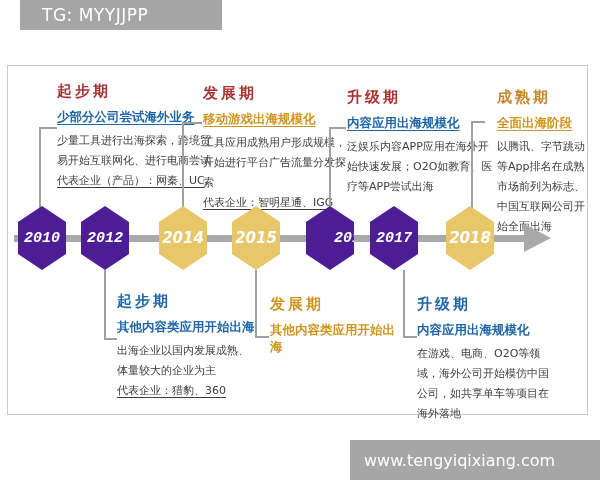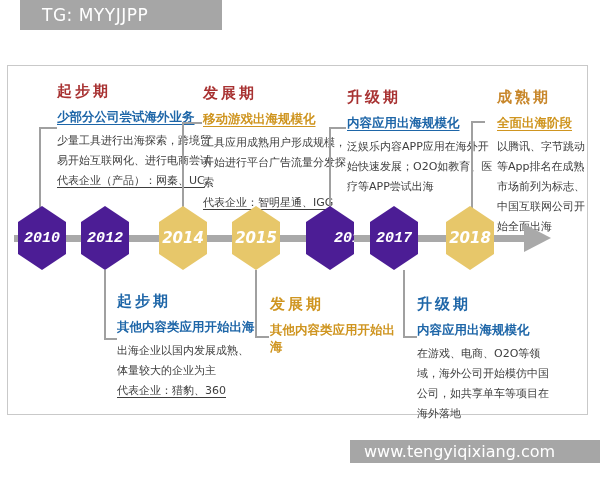--- a/index.html
+++ b/index.html
@@ -8,21 +8,21 @@
   .page {
     position: relative; width: 600px; height: 480px;
     background: #ffffff; overflow: hidden;
   }
   
   .banner {
     position: absolute; background: #a6a6a6; color: #ffffff;
     display: flex; align-items: center;
   }
   .banner.top { left: 20px; top: 0; width: 202px; height: 30px; font-size: 17px; padding-left: 22px; letter-spacing: .5px; }
-  .banner.bottom { left: 350px; top: 440px; width: 250px; height: 23px; font-size: 16px; padding-left: 14px; }
+  .banner.bottom { left: 350px; top: 440px; width: 250px; height: 40px; font-size: 16px; padding-left: 14px; }
 
   
   .frame {
     position: absolute; left: 7px; top: 65px; width: 581px; height: 350px;
     border: 1px solid #c9c9c9; background: #ffffff;
   }
 
   
   .tl-line { position: absolute; left: 14px; top: 235px; width: 514px; height: 7px; background: #a9a9a9; }
   .tl-arrow {

